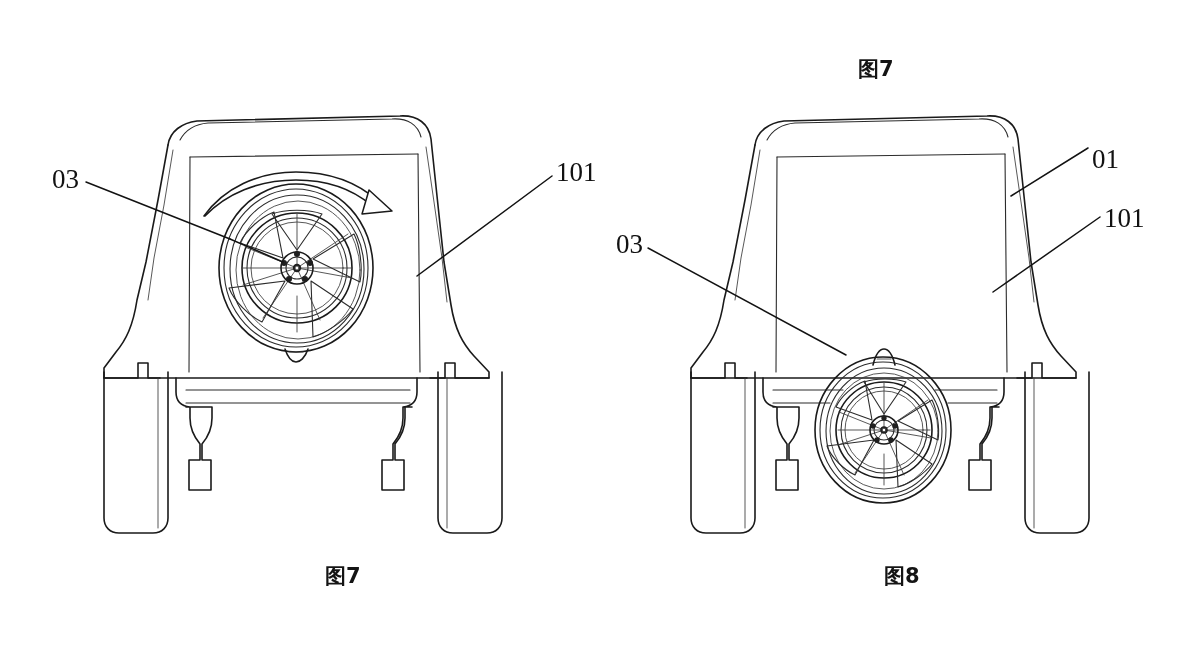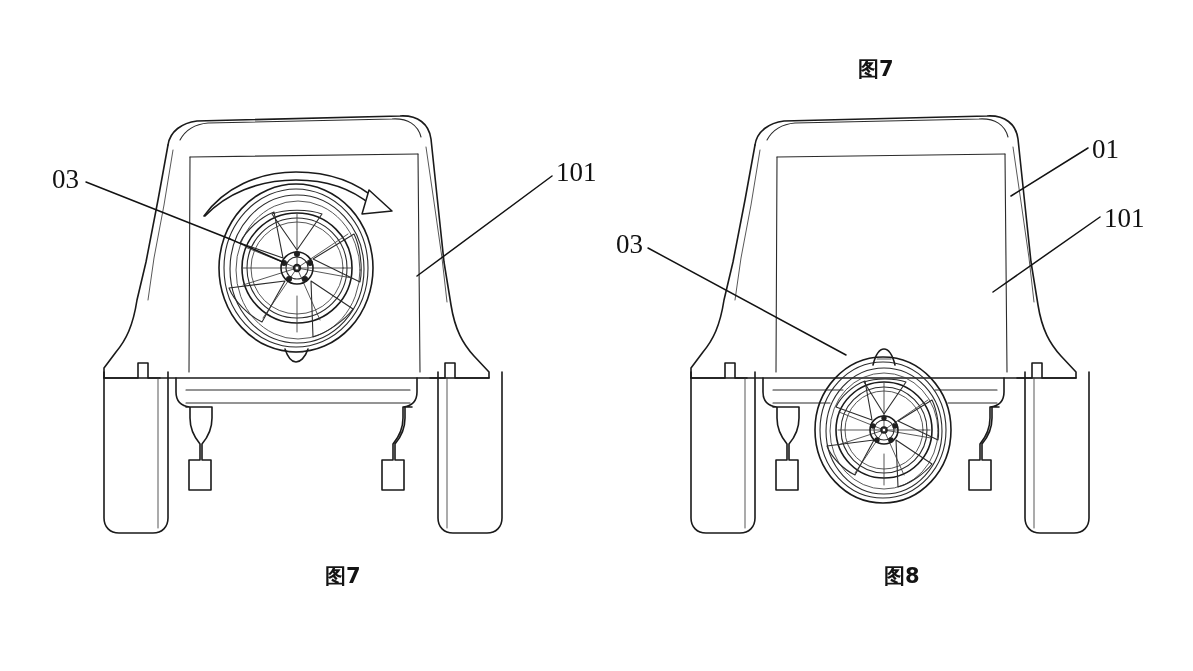--- a/index.html
+++ b/index.html
@@ -342,17 +342,17 @@
   <div class="caption" style="left:325px; top:562px;">图7</div>
 
   <div class="caption" style="left:884px; top:562px;">图8</div>
 
   <div class="ref-label" style="left:52px; top:164px;">03</div>
 
   <div class="ref-label" style="left:556px; top:157px;">101</div>
 
   <div class="ref-label" style="left:616px; top:229px;">03</div>
 
-  <div class="ref-label" style="left:1092px; top:134px;">01</div>
+  <div class="ref-label" style="left:1092px; top:144px;">01</div>
 
   <div class="ref-label" style="left:1104px; top:203px;">101</div>
 
 </div>
 
 </body></html>

